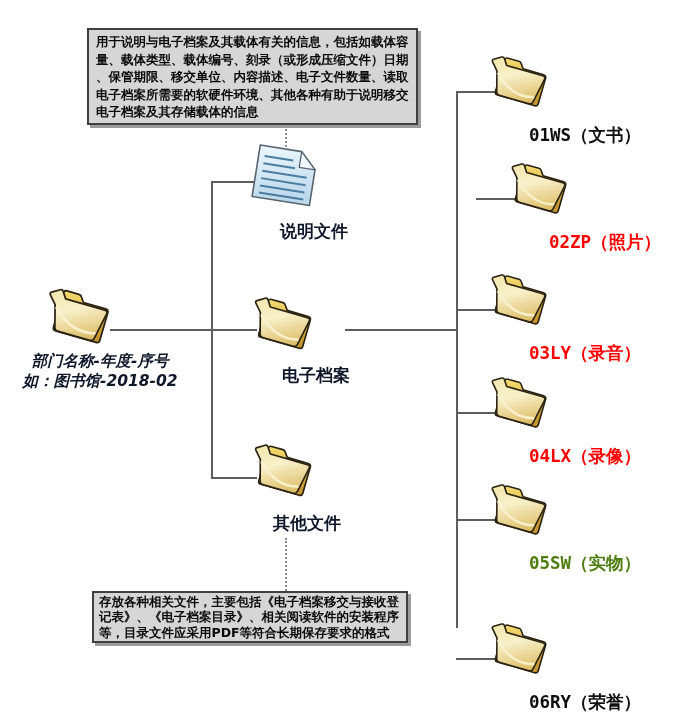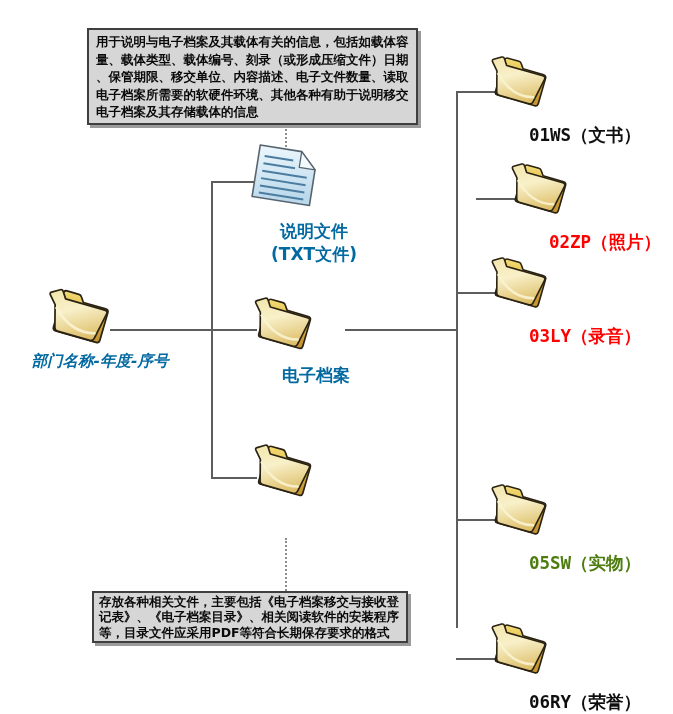--- a/index.html
+++ b/index.html
@@ -21,21 +21,21 @@
   }
   .note-top{left:87px;top:28px;width:331px;height:97px;font-size:12.5px;line-height:17.6px;padding:3px 7px;}
   .note-bottom{left:92px;top:591px;width:316px;height:52px;font-size:12.5px;line-height:15.4px;padding:1px 5px;}
   
   .icon{position:absolute;z-index:2;line-height:0;}
   .doc-icon{left:246px;top:144px;}
   .folder-root{left:40px;top:286px;}
   .folder-archive{left:246px;top:294px;}
   .folder-other{left:246px;top:441px;}
   
-  .lbl{position:absolute;z-index:2;font-weight:700;color:#0369a1;text-align:center;white-space:nowrap;}
+  .lbl{position:absolute;z-index:2;font-weight:700;color:#0f172a;text-align:center;white-space:nowrap;}
   .doc-lbl{left:250px;top:220px;width:128px;font-size:17px;line-height:23px;}
   .archive-lbl{left:254px;top:364px;width:124px;font-size:17px;}
   .other-lbl{left:245px;top:512px;width:124px;font-size:17px;}
   .root-lbl{left:6px;top:352px;width:188px;font-size:15.5px;line-height:19.5px;font-style:italic;}
   
   .rf-row{position:absolute;left:456px;width:215px;height:107px;z-index:2;}
   .rf-branch{left:0;top:42px;width:46px;}
   .rf-icon{position:absolute;left:27px;top:4px;line-height:0;z-index:2;}
   .rf-label{
     position:absolute;left:45px;top:74px;width:168px;z-index:2;
@@ -104,44 +104,45 @@
     <span>用于说明与电子档案及其载体有关的信息，包括如载体容量、载体类型、载体编号、刻录（或形成压缩文件）日期、保管期限、移交单位、内容描述、电子文件数量、读取电子档案所需要的软硬件环境、其他各种有助于说明移交电子档案及其存储载体的信息</span>
   </div>
 
   <div class="icon folder-root">
     <svg width="78" height="68" viewBox="0 0 76 66">
         <use href="#sym-folder"></use>
       </svg>
   </div>
   <div class="lbl root-lbl">
     <div>部门名称-年度-序号</div>
+    <div>如：图书馆-2018-02</div>
   </div>
 
   <div class="icon doc-icon">
     <svg width="78" height="68" viewBox="0 0 78 68">
         <use href="#sym-doc"></use>
       </svg>
   </div>
   <div class="lbl doc-lbl">
     <div>说明文件</div>
-    <div>(TXT文件)</div>
   </div>
 
   <div class="icon folder-archive">
     <svg width="74" height="66" viewBox="0 0 76 66">
         <use href="#sym-folder"></use>
       </svg>
   </div>
   <div class="lbl archive-lbl">电子档案</div>
 
   <div class="icon folder-other">
     <svg width="74" height="66" viewBox="0 0 76 66">
         <use href="#sym-folder"></use>
       </svg>
   </div>
+  <div class="lbl other-lbl">其他文件</div>
 
     <div class="rf-row" style="top: 49px;">
       <div class="hline rf-branch"></div>
       <div class="rf-icon">
         <svg width="72" height="64" viewBox="0 0 76 66">
           <use href="#sym-folder"></use>
         </svg>
       </div>
       <div class="rf-label" style="color: rgb(15, 15, 15);">01WS（文书）</div>
     </div>
@@ -149,30 +150,39 @@
     <div class="rf-row" style="top: 156px; margin-left: 20px;">
       <div class="hline rf-branch"></div>
       <div class="rf-icon">
         <svg width="72" height="64" viewBox="0 0 76 66">
           <use href="#sym-folder"></use>
         </svg>
       </div>
       <div class="rf-label" style="color: rgb(255, 0, 0);">02ZP（照片）</div>
     </div>
 
-    <div class="rf-row" style="top: 250px;">
+    <div class="rf-row" style="top: 267px;">
       <div class="hline rf-branch"></div>
       <div class="rf-icon">
         <svg width="72" height="64" viewBox="0 0 76 66">
           <use href="#sym-folder"></use>
         </svg>
       </div>
       <div class="rf-label" style="color: rgb(255, 0, 0);">03LY（录音）</div>
     </div>
 
+    <div class="rf-row" style="top: 370px;">
+      <div class="hline rf-branch"></div>
+      <div class="rf-icon">
+        <svg width="72" height="64" viewBox="0 0 76 66">
+          <use href="#sym-folder"></use>
+        </svg>
+      </div>
+      <div class="rf-label" style="color: rgb(255, 0, 0);">04LX（录像）</div>
+    </div>
 
     <div class="rf-row" style="top: 477px;">
       <div class="hline rf-branch"></div>
       <div class="rf-icon">
         <svg width="72" height="64" viewBox="0 0 76 66">
           <use href="#sym-folder"></use>
         </svg>
       </div>
       <div class="rf-label" style="color: #4d7c0f;">05SW（实物）</div>
     </div>

